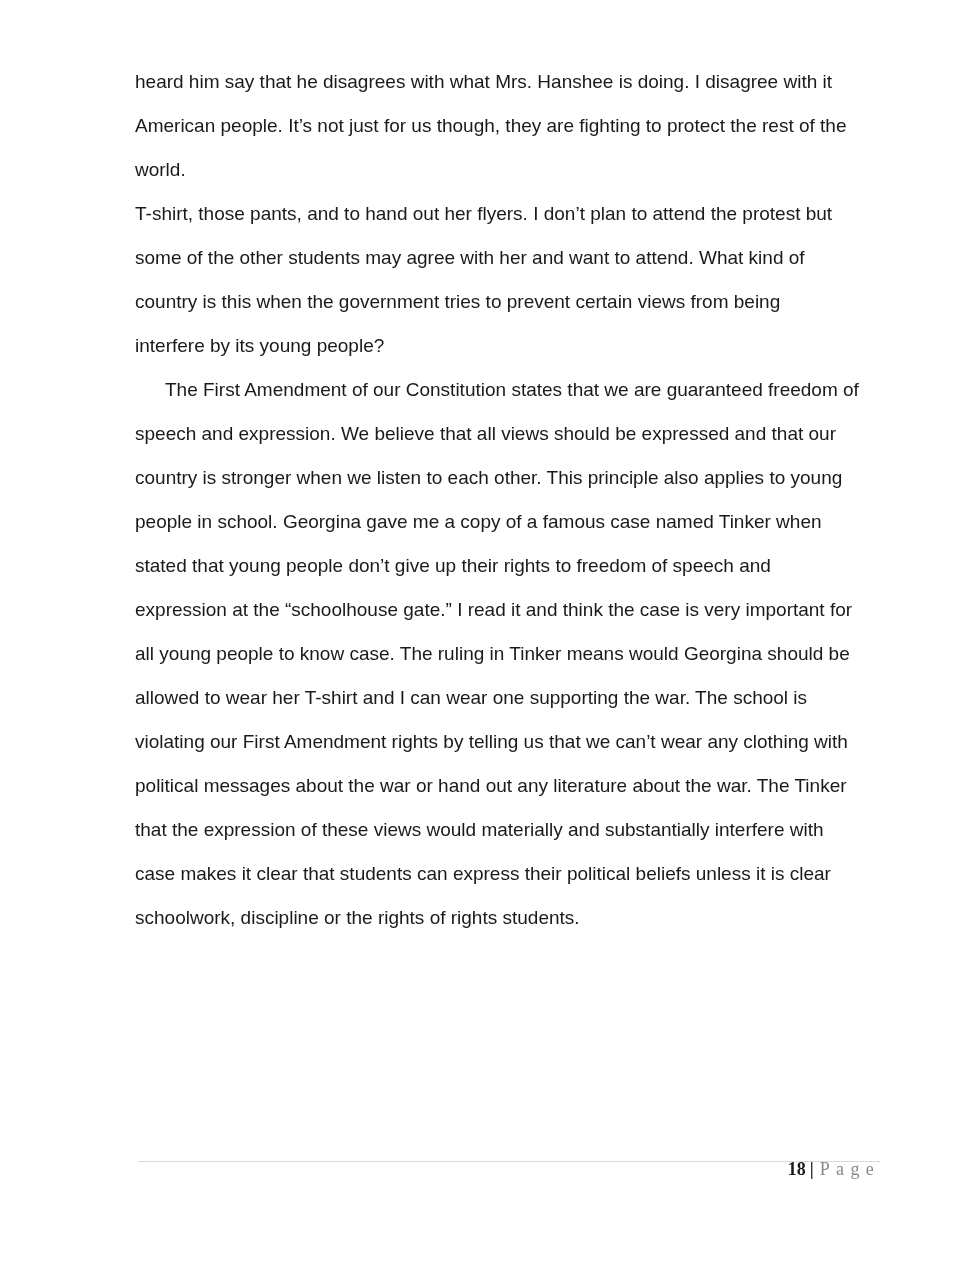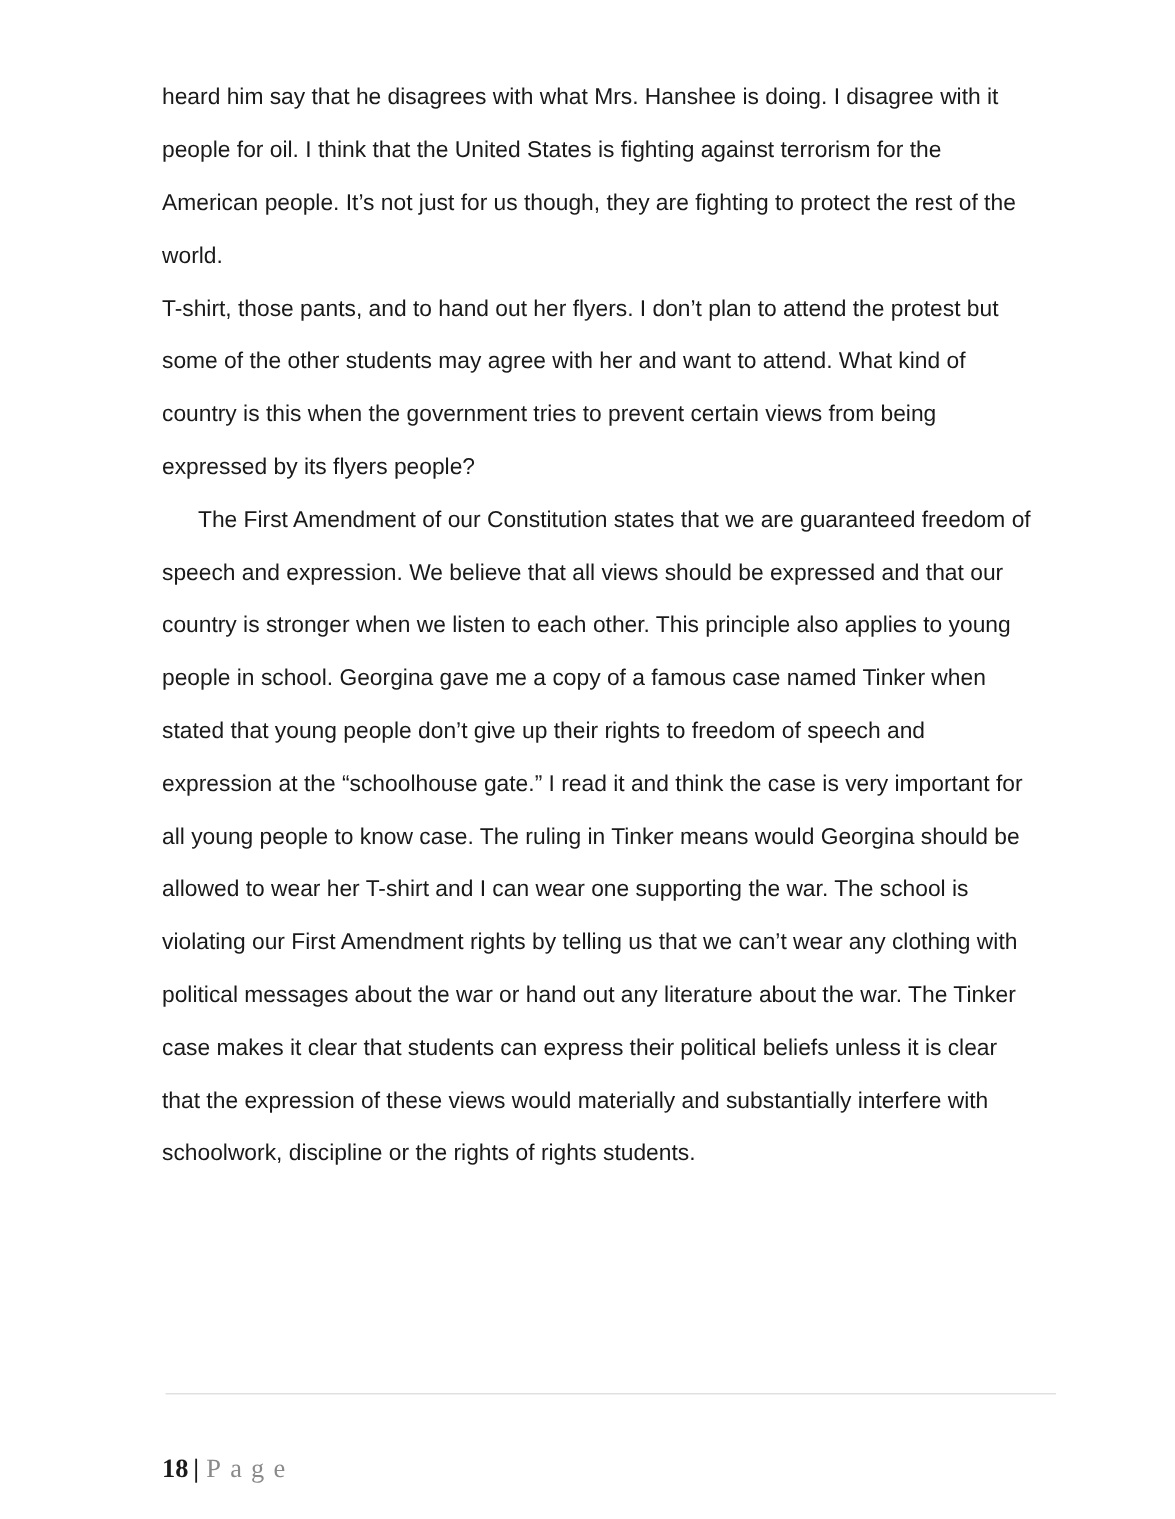--- a/index.html
+++ b/index.html
@@ -40,27 +40,27 @@
     position: absolute;
     left: 138px;
     top: 1161px;
     width: 742px;
     height: 1px;
     background: #d9d9d9;
   }
   .footer-text {
     position: absolute;
     left: 135px;
-    top: 1211px;
+    top: 1156px;
     width: 745px;
     height: 26px;
     line-height: 26px;
-    text-align: left;
+    text-align: right;
     font-family: "Liberation Serif", serif;
-    font-size: 22px;
+    font-size: 18px;
   }
   .page-number {
     font-weight: bold;
     color: #1a1a1a;
   }
   .separator {
     font-weight: bold;
     color: #1a1a1a;
     margin: 0 6px 0 4px;
   }
@@ -70,43 +70,42 @@
   }
 </style>
 </head>
 <body>
 
 <div class="page">
 
   <div class="doc-body">
       <div class="paragraph">
         <div class="line"><span>heard him say that he disagrees with what Mrs. Hanshee is doing. I disagree with it</span></div>
-        <div class="line"><span>people for oil. I think that the United States is fighting against terrorism for the</span></div>
         <div class="line"><span>American people. It’s not just for us though, they are fighting to protect the rest of the</span></div>
         <div class="line"><span>world.</span></div>
       </div>
       <div class="paragraph">
         <div class="line"><span>T-shirt, those pants, and to hand out her flyers. I don’t plan to attend the protest but</span></div>
         <div class="line"><span>some of the other students may agree with her and want to attend. What kind of</span></div>
         <div class="line"><span>country is this when the government tries to prevent certain views from being</span></div>
-        <div class="line"><span>expressed by its flyers people?</span></div>
+        <div class="line"><span>interfere by its young people?</span></div>
       </div>
       <div class="paragraph">
         <div class="line indent"><span>The First Amendment of our Constitution states that we are guaranteed freedom of</span></div>
         <div class="line"><span>speech and expression. We believe that all views should be expressed and that our</span></div>
         <div class="line"><span>country is stronger when we listen to each other. This principle also applies to young</span></div>
         <div class="line"><span>people in school. Georgina gave me a copy of a famous case named </span><span class="italic">Tinker</span><span> when</span></div>
         <div class="line"><span>stated that young people don’t give up their rights to freedom of speech and</span></div>
         <div class="line"><span>expression at the “schoolhouse gate.” I read it and think the case is very important for</span></div>
         <div class="line"><span>all young people to know case. The ruling in </span><span class="italic">Tinker</span><span> means would Georgina should be</span></div>
         <div class="line"><span>allowed to wear her T-shirt and I can wear one supporting the war. The school is</span></div>
         <div class="line"><span>violating our First Amendment rights by telling us that we can’t wear any clothing with</span></div>
         <div class="line"><span>political messages about the war or hand out any literature about the war. The </span><span class="italic">Tinker</span></div>
+        <div class="line"><span>that the expression of these views would materially and substantially interfere with</span></div>
         <div class="line"><span>case makes it clear that students can express their political beliefs unless it is clear</span></div>
-        <div class="line"><span>that the expression of these views would materially and substantially interfere with</span></div>
         <div class="line"><span>schoolwork, discipline or the rights of rights students.</span></div>
       </div>
     </div>
 
   <div class="footer-rule"></div>
 
   <div class="footer-text">
     <span class="page-number">18</span><span class="separator">|</span><span class="page-word">Page</span>
   </div>
 

